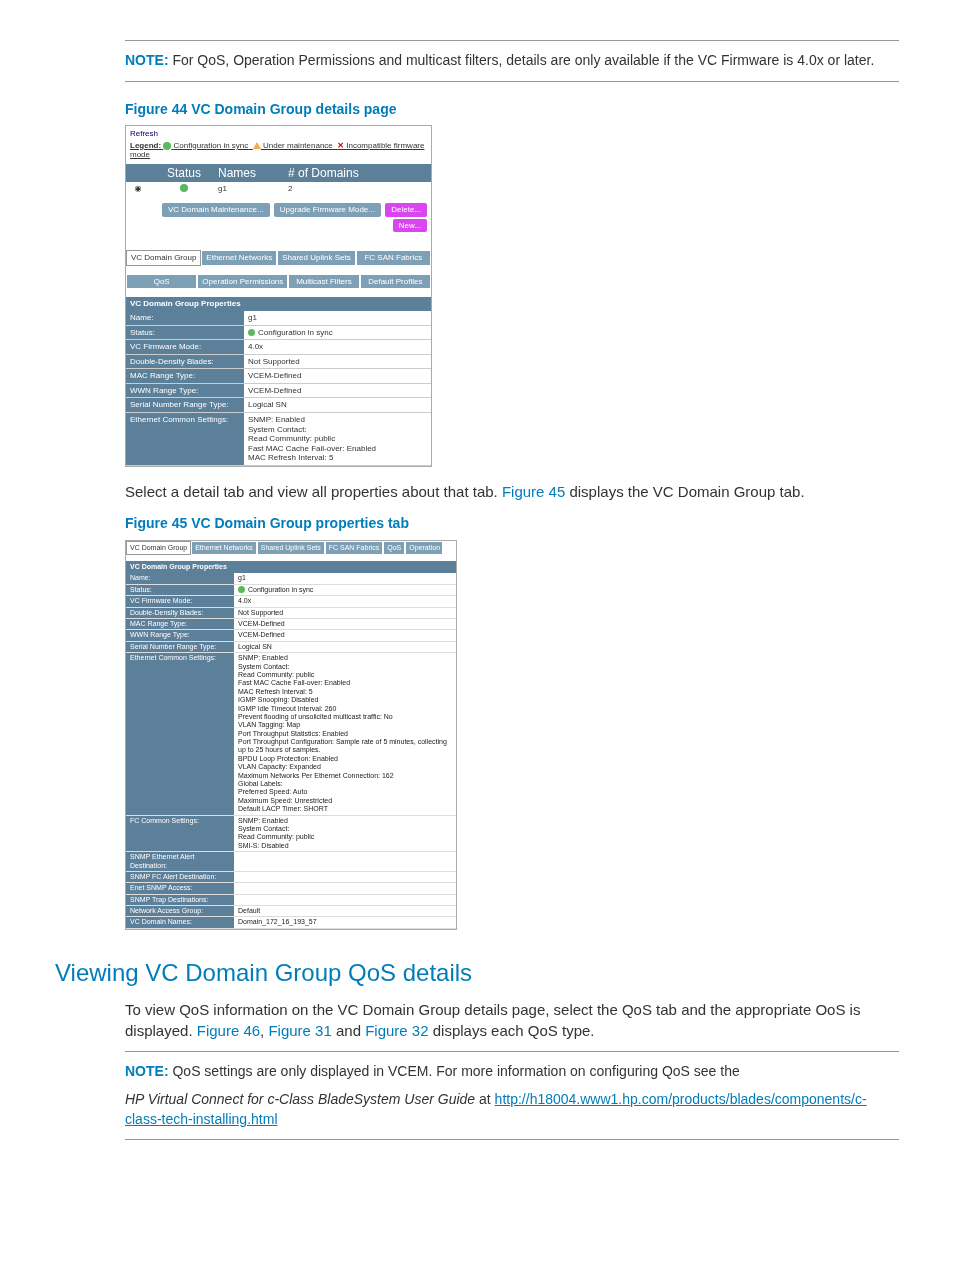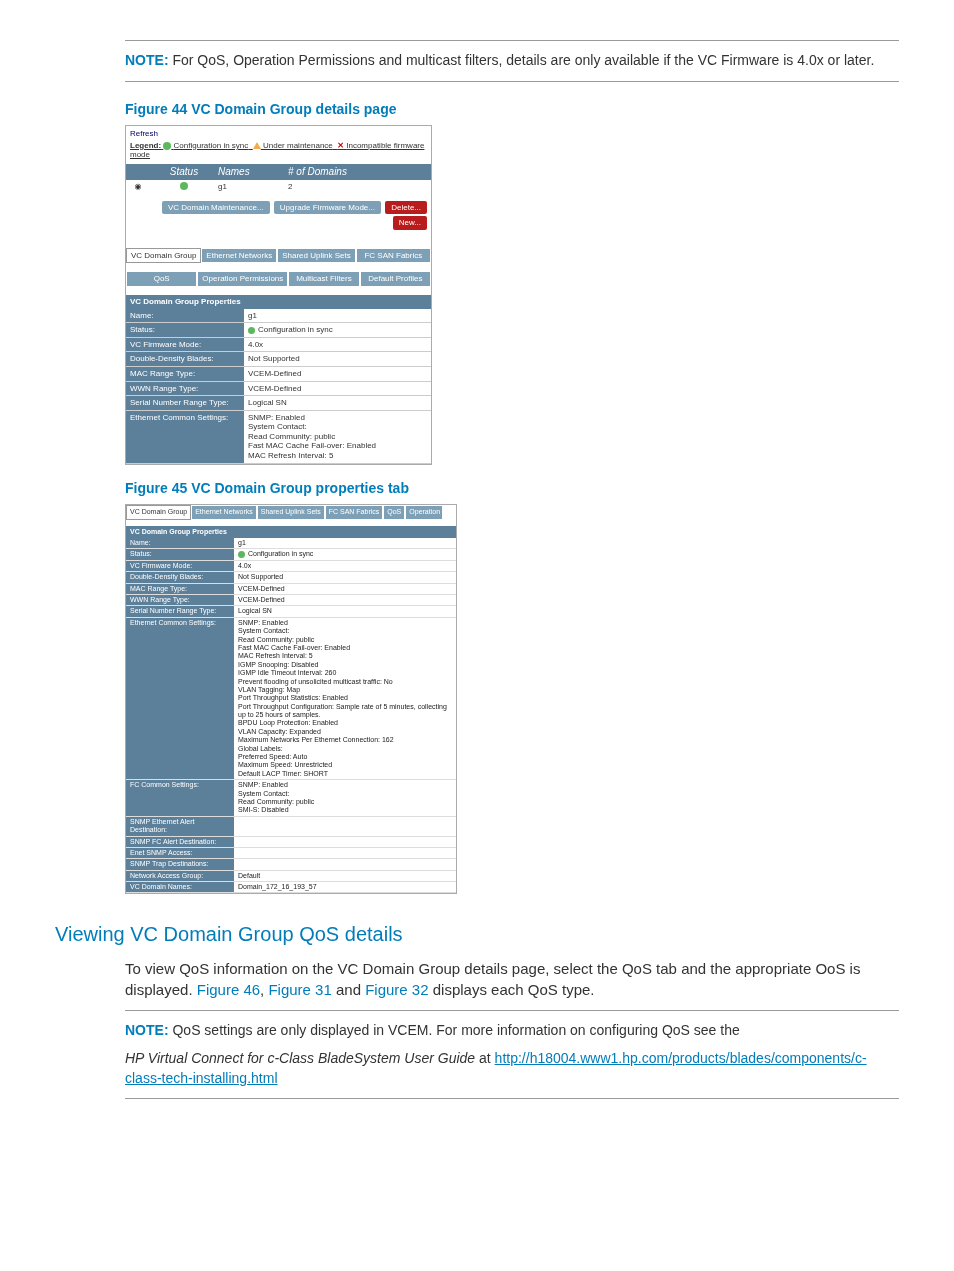--- a/index.html
+++ b/index.html
@@ -22,21 +22,21 @@
   }
   .note-box b { color: #007dba; font-weight: bold; }
   .figure-title {
     color: #007dba;
     font-weight: bold;
     font-size: 14px;
     margin: 12px 0 6px 0;
   }
   .h2 {
     color: #007dba;
-    font-size: 20px;
+    font-size: 24px;
     font-weight: 300;
     margin: 26px 0 8px -70px;
   }
   .link { color: #007dba; text-decoration: underline; }
   .no-u { text-decoration: none; }
   .italic { font-style: italic; margin-top: 24px; }
   .para { margin: 10px 0; font-size: 15px; }
 
   
   .fig44 {
@@ -46,34 +46,34 @@
     color: #333;
     background: #fff;
     line-height: 1.2;
     margin-bottom: 14px;
   }
   .fig44 .refresh { color: #006; padding: 3px 4px 0; }
   .fig44 .legend { padding: 2px 4px 4px; text-decoration: underline; }
   .fig44 .legend .ok { display:inline-block; width:8px; height:8px; border-radius:50%; background:#5cb85c; vertical-align:middle;}
   .fig44 .legend .warn { display:inline-block; width:0; height:0; border-left:4px solid transparent; border-right:4px solid transparent; border-bottom:7px solid #f0ad4e; vertical-align:middle;}
   .fig44 .legend .err { color:#c00; font-weight:bold;}
-  .fig44 .hdr-row { background:#5c7f9a; color:#fff; display:flex; font-size:10px;font-style:italic;}
+  .fig44 .hdr-row { background:#5c7f9a; color:#fff; display:flex; font-size:12px;}
   .fig44 .hdr-row div{ padding:2px 0; }
   .fig44 .data-row{ display:flex; padding:2px 0;}
   .fig44 .c-rad{width:24px;text-align:center;}
   .fig44 .c-stat{width:68px;text-align:center;}
   .fig44 .c-name{width:70px;}
   .fig44 .c-dom{width:100px;}
   .fig44 .data-row .ok{ display:inline-block; width:8px; height:8px; border-radius:50%; background:#5cb85c;}
   .fig44 .btns { text-align:right; padding:6px 4px 10px;}
   .fig44 .btn {
     display:inline-block; background:#7ea0b6; color:#fff; font-size:8px;
     padding:2px 6px; border-radius:2px; margin-left:2px;
   }
-  .fig44 .btn.orange{ background:#b91c1c; }
+  .fig44 .btn.orange{ background:#d946ef; }
   .fig44 .tabs { display:flex; flex-wrap:wrap; margin-top:8px;}
   .fig44 .tab {
     background:#7ea0b6; color:#fff; font-size:8px; padding:2px 4px;
     border:1px solid #fff; white-space:nowrap; flex:1;
     text-align:center;
   }
   .fig44 .tab.sel{ background:#fff; color:#333; border:1px solid #999; }
   .fig44 .prop-hdr { background:#5c7f9a; color:#fff; padding:2px 4px; font-weight:bold;}
   .fig44 table.props { width:100%; border-collapse:collapse; font-size:8px;}
   .fig44 table.props td{ border-bottom:1px solid #ccc; padding:2px 4px; vertical-align:top;}
@@ -190,20 +190,23 @@
         <span>System Contact:</span>
         <span>Read Community: public</span>
         <span>Fast MAC Cache Fail-over: Enabled</span>
         <span>MAC Refresh Interval: 5</span>
       </td>
           </tr>
     </tbody>
       </table>
   </div>
 
+  <div class="para">
+    <span>Select a detail tab and view all properties about that tab. </span><span class="link no-u" style="text-decoration:none;">Figure 45</span><span> displays the VC Domain Group tab.</span>
+  </div>
 
   <div class="figure-title">Figure 45 VC Domain Group properties tab</div>
 
   <div class="fig45">
     <div class="tabs">
       <div class="tab sel">VC Domain Group</div>
       <div class="tab">Ethernet Networks</div>
       <div class="tab">Shared Uplink Sets</div>
       <div class="tab">FC SAN Fabrics</div>
       <div class="tab">QoS</div>

